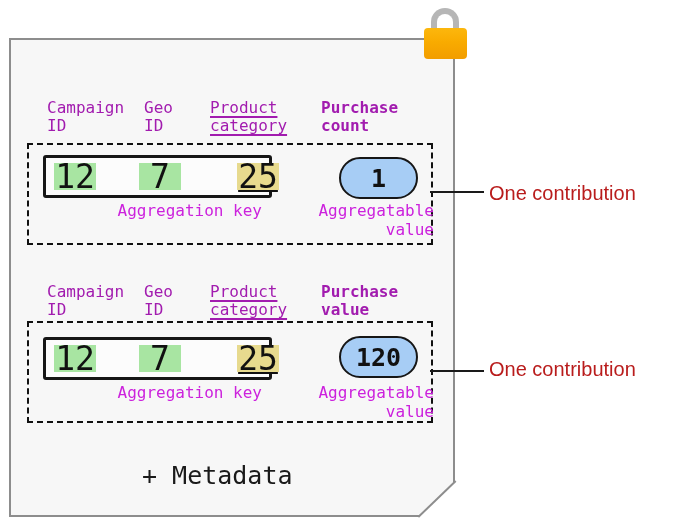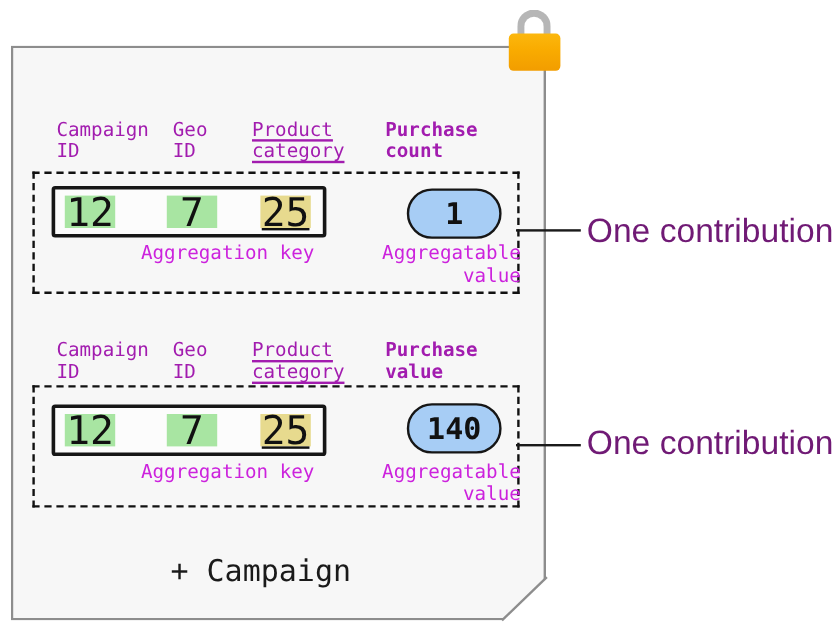--- a/index.html
+++ b/index.html
@@ -52,21 +52,21 @@
   
   .keybox {
     position:absolute; left:43px; width:229px; height:43px;
     background:#fcfcfc; border:3px solid #161616; border-radius:3px;
   }
   .ky1{top:155px} .ky2{top:337px}
   .cell {
     position:absolute; top:5px; width:42px; height:27px;
     font-size:33px; line-height:27px; text-align:center; color:#111111;
   }
-  .cx1{left:8px} .cx2{left:93px} .cx3{left:171px}
+  .cx1{left:8px} .cx2{left:93px} .cx3{left:191px}
   .green{background:#a8e5a2} .yellow{background:#e7da8e}
   .cell.u { text-underline-offset:2px; }
 
   
   .pill {
     position:absolute; left:339px; width:79px; height:42px;
     background:#a7cdf5; border:2.5px solid #161616; border-radius:21px;
     font-size:25px; font-weight:bold; color:#111111;
     display:flex; align-items:center; justify-content:center;
   }
@@ -81,22 +81,22 @@
   .aggval { left:307px; width:127px; }
   .ly1{top:201px} .ly2{top:383px}
 
   
   .connector {
     position:absolute; left:430px; width:54px; height:2px; background:#1a1a1a;
   }
   .cny1{top:191px} .cny2{top:370px}
   .annotation {
     position:absolute; left:489px;
-    font-family:"Liberation Sans", sans-serif; font-size:28px; line-height:34px;
-    color:#701a75; white-space:nowrap;
+    font-family:"Liberation Sans", sans-serif; font-size:20px; line-height:34px;
+    color:#b91c1c; white-space:nowrap;
   }
   .any1{top:176px} .any2{top:352px}
 
   
   .metadata {
     position:absolute; left:142px; top:462px;
     font-size:25px; line-height:28px; color:#1a1a1a;
   }
 </style>
 </head>
@@ -146,24 +146,24 @@
 value</div>
 
   <div class="dotted dy2"></div>
 
   <div class="keybox ky2">
     <div class="cell green cx1">12</div>
     <div class="cell green cx2">7</div>
     <div class="cell yellow cx3 u">25</div>
   </div>
 
-  <div class="pill py2">140</div>
+  <div class="pill py2">120</div>
 
   <div class="maglabel aggkey ly2">Aggregation key</div>
   <div class="maglabel aggval ly2">Aggregatable
 value</div>
 
   <div class="connector cny2"></div>
   <div class="annotation any2">One contribution</div>
 
-  <div class="metadata">+ Campaign</div>
+  <div class="metadata">+ Metadata</div>
 
 </div>
 
 </body></html>

